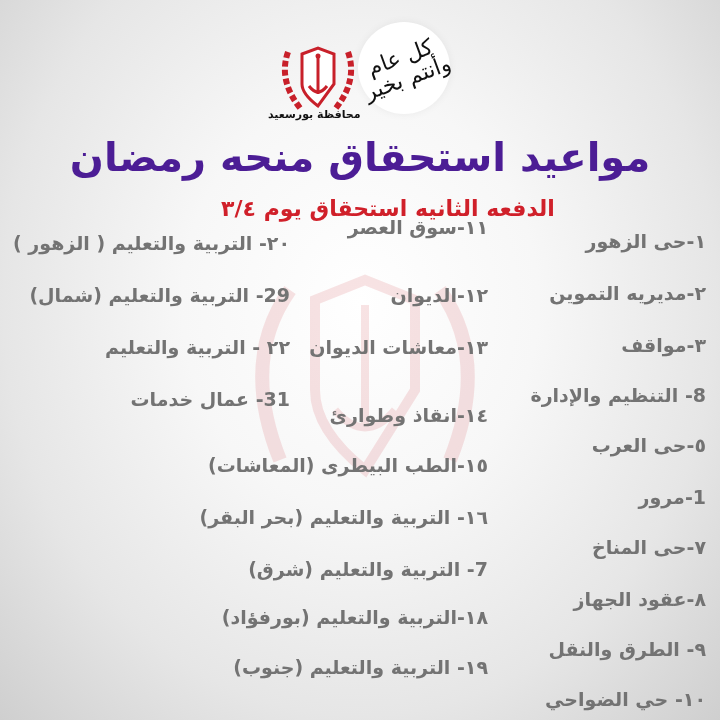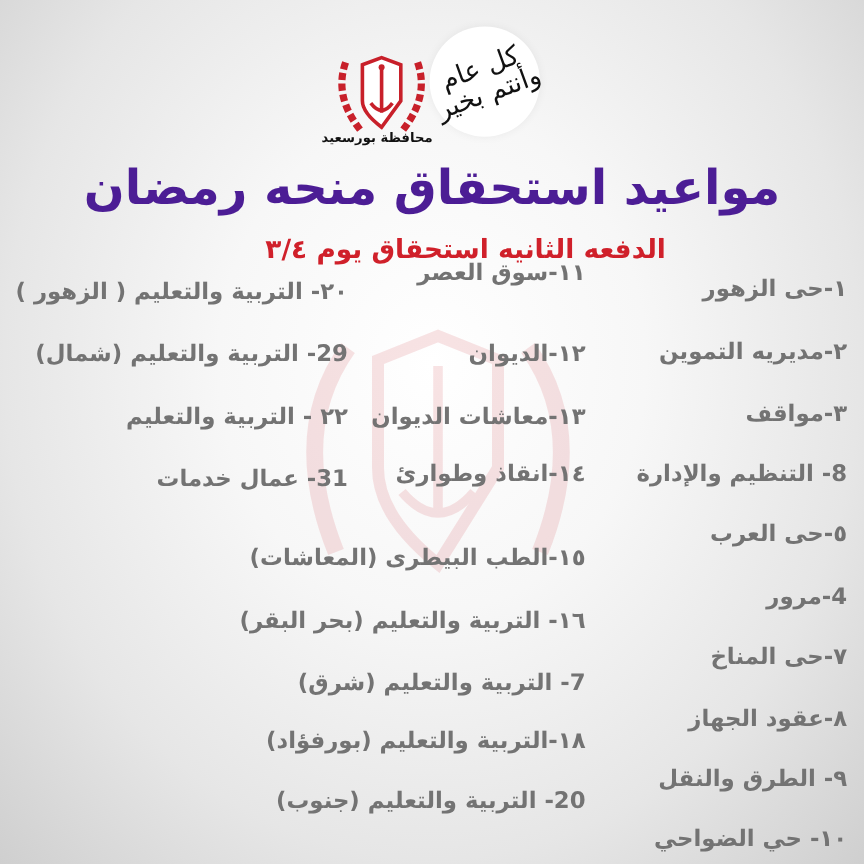--- a/index.html
+++ b/index.html
@@ -76,37 +76,37 @@
 
 <div class="title">مواعيد استحقاق منحه رمضان</div>
 <div class="subtitle">الدفعه الثانيه استحقاق يوم ٣/٤</div>
 
 <ul class="col col-1">
   <li style="top:230px">١-حى الزهور</li>
   <li style="top:282px">٢-مديريه التموين</li>
   <li style="top:334px">٣-مواقف</li>
   <li style="top:384px">8- التنظيم والإدارة</li>
   <li style="top:434px">٥-حى العرب</li>
-  <li style="top:486px">4-مرور</li>
+  <li style="top:486px">1-مرور</li>
   <li style="top:536px">٧-حى المناخ</li>
   <li style="top:588px">٨-عقود الجهاز</li>
   <li style="top:638px">٩- الطرق والنقل</li>
   <li style="top:688px">١٠- حي الضواحي</li>
 </ul>
 
 <ul class="col col-2">
   <li style="top:216px">١١-سوق العصر</li>
   <li style="top:284px">١٢-الديوان</li>
   <li style="top:336px">١٣-معاشات الديوان</li>
-  <li style="top:384px">١٤-انقاذ وطوارئ</li>
+  <li style="top:404px">١٤-انقاذ وطوارئ</li>
   <li style="top:454px">١٥-الطب البيطرى (المعاشات)</li>
   <li style="top:506px">١٦- التربية والتعليم (بحر البقر)</li>
   <li style="top:558px">7- التربية  والتعليم (شرق)</li>
   <li style="top:606px">١٨-التربية والتعليم (بورفؤاد)</li>
-  <li style="top:656px">20- التربية والتعليم (جنوب)</li>
+  <li style="top:656px">١٩- التربية والتعليم (جنوب)</li>
 </ul>
 
 <ul class="col col-3">
   <li style="top:232px">٢٠- التربية والتعليم ( الزهور )</li>
   <li style="top:284px">29- التربية والتعليم (شمال)</li>
   <li style="top:336px">٢٢ - التربية والتعليم</li>
   <li style="top:388px">31- عمال خدمات</li>
 </ul>
 
 </body></html>

